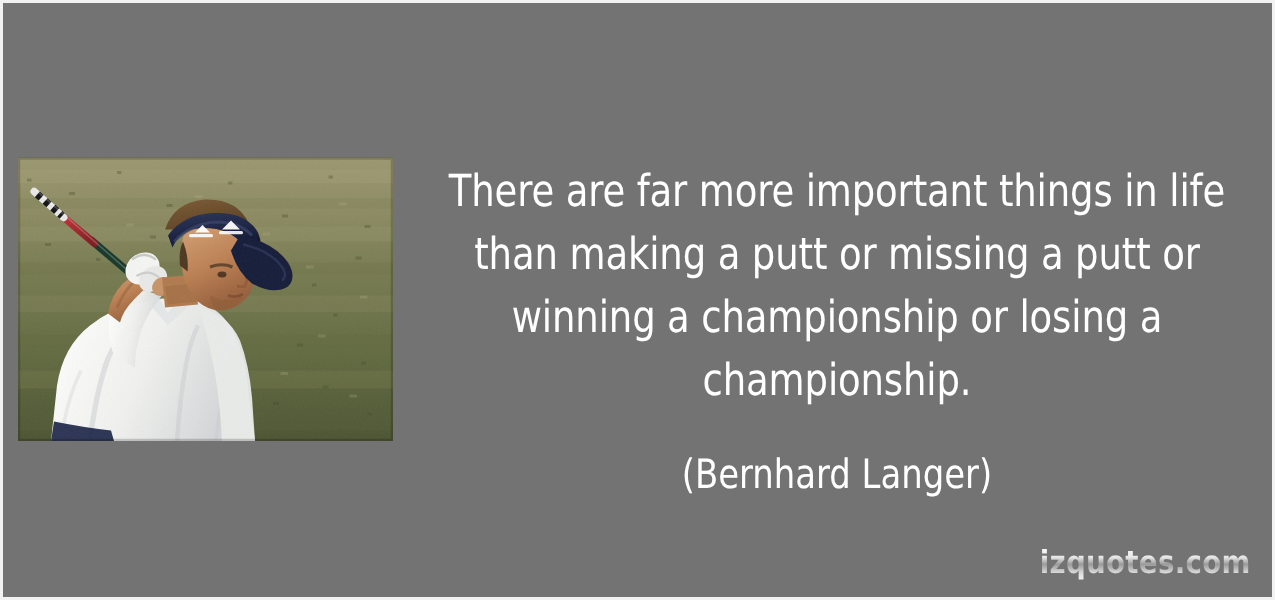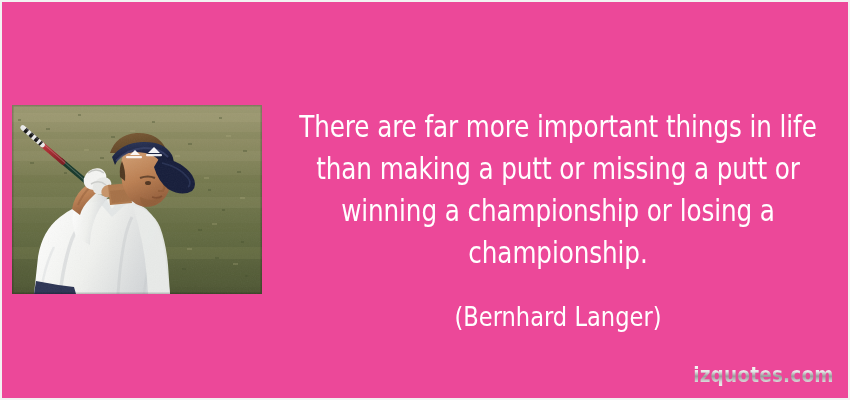--- a/index.html
+++ b/index.html
@@ -8,21 +8,21 @@
     background: #000;
   }
   body {
     font-family: "Liberation Sans", sans-serif;
   }
 
   #quote-card {
     position: relative;
     width: 850px;
     height: 400px;
-    background: #ec4899;
+    background: #737373;
     overflow: hidden;
     box-sizing: border-box;
     border: 2px solid #f2f2f2;
   }
 
   
   #photo {
     position: absolute;
     left: 10px;
     top: 103px;

